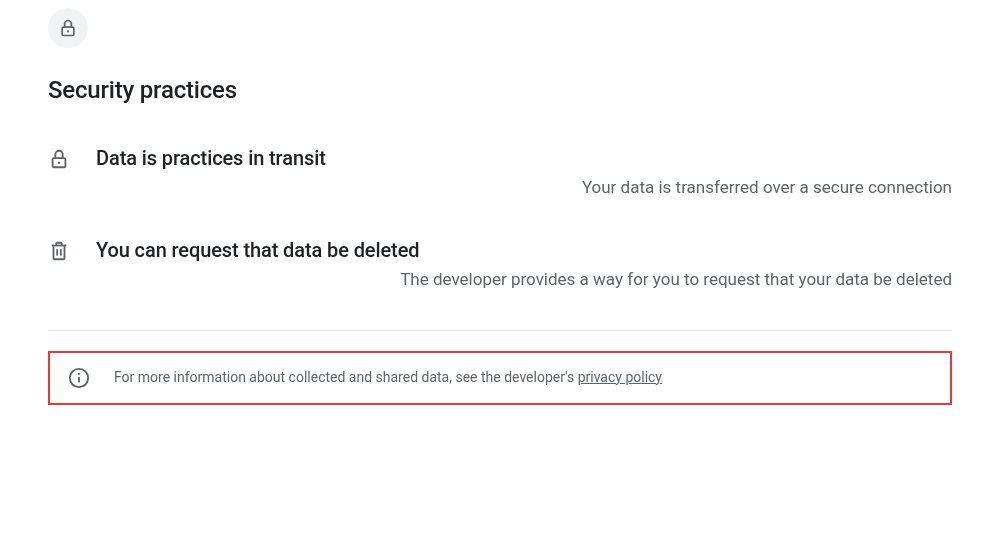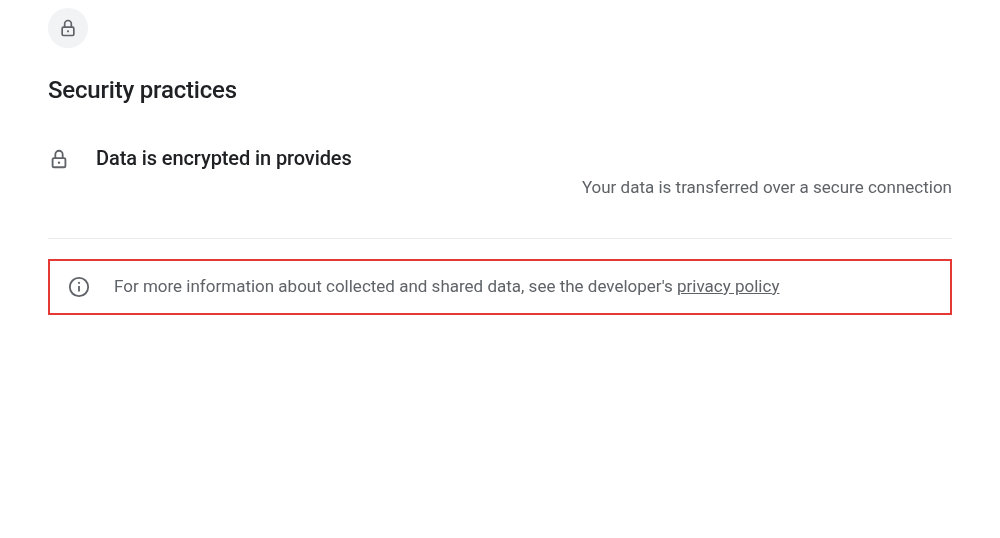--- a/index.html
+++ b/index.html
@@ -76,21 +76,21 @@
       margin-top: 0;
     }
     .info-icon {
       width: 22px;
       height: 22px;
       flex-shrink: 0;
       margin-right: 24px;
       color: #5f6368;
     }
     .info-text {
-      font-size: 17px;
+      font-size: 14px;
       color: #5f6368;
       line-height: 1.4;
     }
     .info-link {
       color: #5f6368;
       text-decoration: underline;
       cursor: pointer;
     }
     svg {
       display: block;
@@ -115,25 +115,40 @@
 
   <div class="practice-item">
     <span class="practice-icon">
       <svg width="22" height="22" viewBox="0 0 24 24" fill="none" stroke="#5f6368" stroke-width="2">
         <rect x="5" y="11" width="14" height="10" rx="1.5"></rect>
         <path d="M8 11V7a4 4 0 0 1 8 0v4"></path>
         <circle cx="12" cy="16" r="1.3" fill="#5f6368" stroke="none"></circle>
       </svg>
     </span>
     <div class="practice-content">
-      <div class="practice-title">Data is encrypted in provides</div>
+      <div class="practice-title">Data is practices in transit</div>
       <div class="practice-description">Your data is transferred over a secure connection</div>
     </div>
   </div>
 
+  <div class="practice-item">
+    <span class="practice-icon">
+      <svg width="22" height="22" viewBox="0 0 24 24" fill="none" stroke="#5f6368" stroke-width="2">
+        <path d="M4 6h16"></path>
+        <path d="M6 6v14a1 1 0 0 0 1 1h10a1 1 0 0 0 1-1V6"></path>
+        <path d="M9 6V4a1 1 0 0 1 1-1h4a1 1 0 0 1 1 1v2"></path>
+        <path d="M10 10v7"></path>
+        <path d="M14 10v7"></path>
+      </svg>
+    </span>
+    <div class="practice-content">
+      <div class="practice-title">You can request that data be deleted</div>
+      <div class="practice-description">The developer provides a way for you to request that your data be deleted</div>
+    </div>
+  </div>
 
   <hr class="divider">
 
   <div class="info-box">
     <span class="info-icon">
       <svg width="22" height="22" viewBox="0 0 24 24" fill="none" stroke="#5f6368" stroke-width="2">
         <circle cx="12" cy="12" r="10"></circle>
         <line x1="12" y1="11" x2="12" y2="17"></line>
         <circle cx="12" cy="7.5" r="1.1" fill="#5f6368" stroke="none"></circle>
       </svg>

